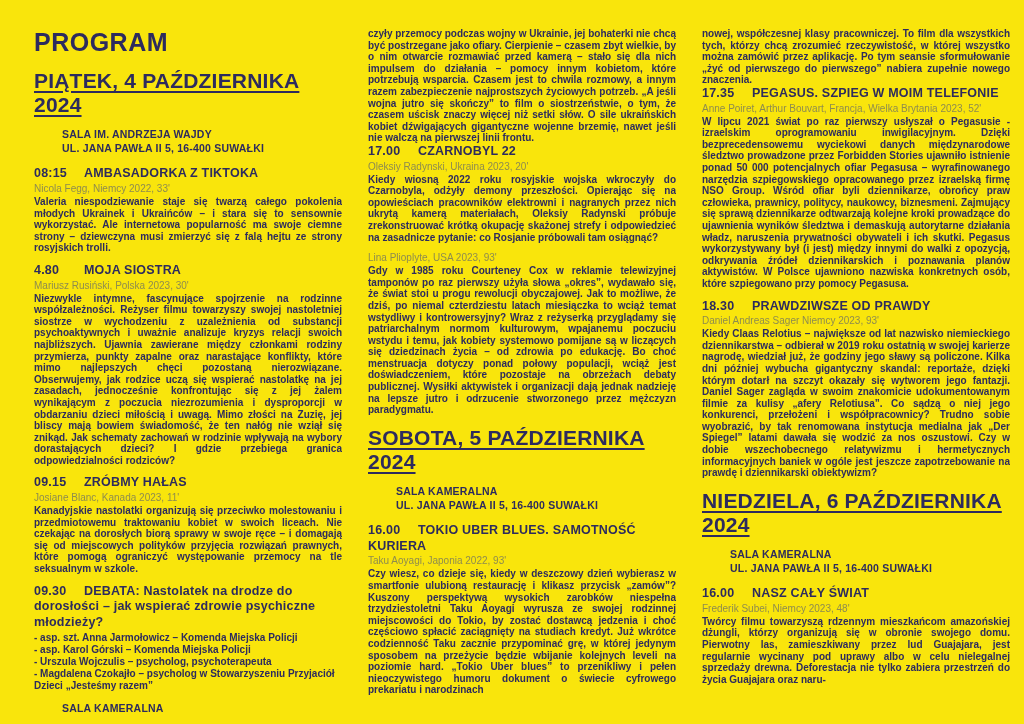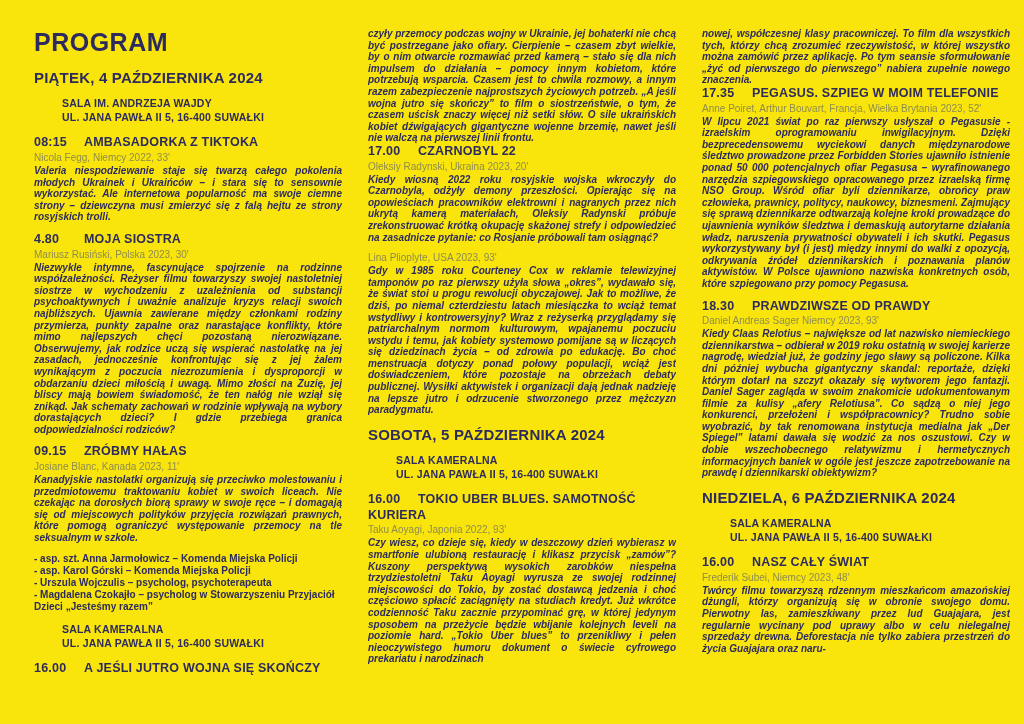--- a/index.html
+++ b/index.html
@@ -16,41 +16,41 @@
     display: flex; gap: 26px;
     overflow: hidden;
   }
   .col { width: 308px; flex: 0 0 308px; overflow: hidden; }
 
   .page-title {
     font-size: 25px; font-weight: 800; letter-spacing: 0.5px;
     margin: 2px 0 12px 0; color: #2D2B5E;
   }
   .day {
-    font-size: 15px; font-weight: 800; letter-spacing: 0.2px;
+    font-size: 21px; font-weight: 800; letter-spacing: 0.2px;
     margin: 10px 0 10px 0;
-    text-decoration-thickness: 2px; text-underline-offset: 3px;
+    text-decoration: underline; text-decoration-thickness: 2px; text-underline-offset: 3px;
   }
   .venue {
     margin: 0 0 11px 28px;
     font-size: 10.5px; font-weight: 700; line-height: 1.35; letter-spacing: 0.2px;
   }
   .block { margin-bottom: 9px; }
   .film-head {
     font-size: 12.5px; font-weight: 800; line-height: 1.25; letter-spacing: 0.2px;
     margin-bottom: 1px;
   }
   .film-head .time { display: inline-block; width: 50px; }
   .credits {
     font-size: 10px; font-weight: 400; color: #8E8C4F; line-height: 1.2;
     margin-bottom: 1px;
   }
   .body-text {
     font-size: 10px; font-weight: 700; line-height: 11.6px;
-    text-align: justify; margin: 0; font-style: italic;
+    text-align: justify; margin: 0;
   }
   .debate-list { margin-top: 1px; }
   .debate-item {
     font-size: 10px; font-weight: 700; line-height: 12px; text-align: left;
   }
   .cont { margin-top: 2px; }
 </style>
 </head>
 <body>
 
@@ -72,20 +72,21 @@
           <div class="film-head"><span class="time">4.80</span><span class="title">MOJA SIOSTRA</span></div>
           <div class="credits">Mariusz Rusiński, Polska 2023, 30'</div>
           <p class="body-text">Niezwykle intymne, fascynujące spojrzenie na rodzinne współzależności. Reżyser filmu towarzyszy swojej nastoletniej siostrze w wychodzeniu z uzależnienia od substancji psychoaktywnych i uważnie analizuje kryzys relacji swoich najbliższych. Ujawnia zawierane między członkami rodziny przymierza, punkty zapalne oraz narastające konflikty, które mimo najlepszych chęci pozostaną nierozwiązane. Obserwujemy, jak rodzice uczą się wspierać nastolatkę na jej zasadach, jednocześnie konfrontując się z jej żalem wynikającym z poczucia niezrozumienia i dysproporcji w obdarzaniu dzieci miłością i uwagą. Mimo złości na Zuzię, jej bliscy mają bowiem świadomość, że ten nałóg nie wziął się znikąd. Jak schematy zachowań w rodzinie wpływają na wybory dorastających dzieci? I gdzie przebiega granica odpowiedzialności rodziców?</p>
         </div>
         <div class="block">
           <div class="film-head"><span class="time">09.15</span><span class="title">ZRÓBMY HAŁAS</span></div>
           <div class="credits">Josiane Blanc, Kanada 2023, 11'</div>
           <p class="body-text">Kanadyjskie nastolatki organizują się przeciwko molestowaniu i przedmiotowemu traktowaniu kobiet w swoich liceach. Nie czekając na dorosłych biorą sprawy w swoje ręce – i domagają się od miejscowych polityków przyjęcia rozwiązań prawnych, które pomogą ograniczyć występowanie przemocy na tle seksualnym w szkole.</p>
         </div>
         <div class="block">
+          <div class="film-head"><span class="time">09.30</span><span class="title">DEBATA: Nastolatek na drodze do dorosłości – jak wspierać zdrowie psychiczne młodzieży?</span></div>
           <div class="debate-list">
             <div class="debate-item">- asp. szt. Anna Jarmołowicz – Komenda Miejska Policji</div>
             <div class="debate-item">- asp. Karol Górski – Komenda Miejska Policji</div>
             <div class="debate-item">- Urszula Wojczulis – psycholog, psychoterapeuta</div>
             <div class="debate-item">- Magdalena Czokajło – psycholog w Stowarzyszeniu Przyjaciół Dzieci „Jesteśmy razem”</div>
           </div>
         </div>
         <div class="venue">
           <div>SALA KAMERALNA</div>
           <div>UL. JANA PAWŁA II 5, 16-400 SUWAŁKI</div>

